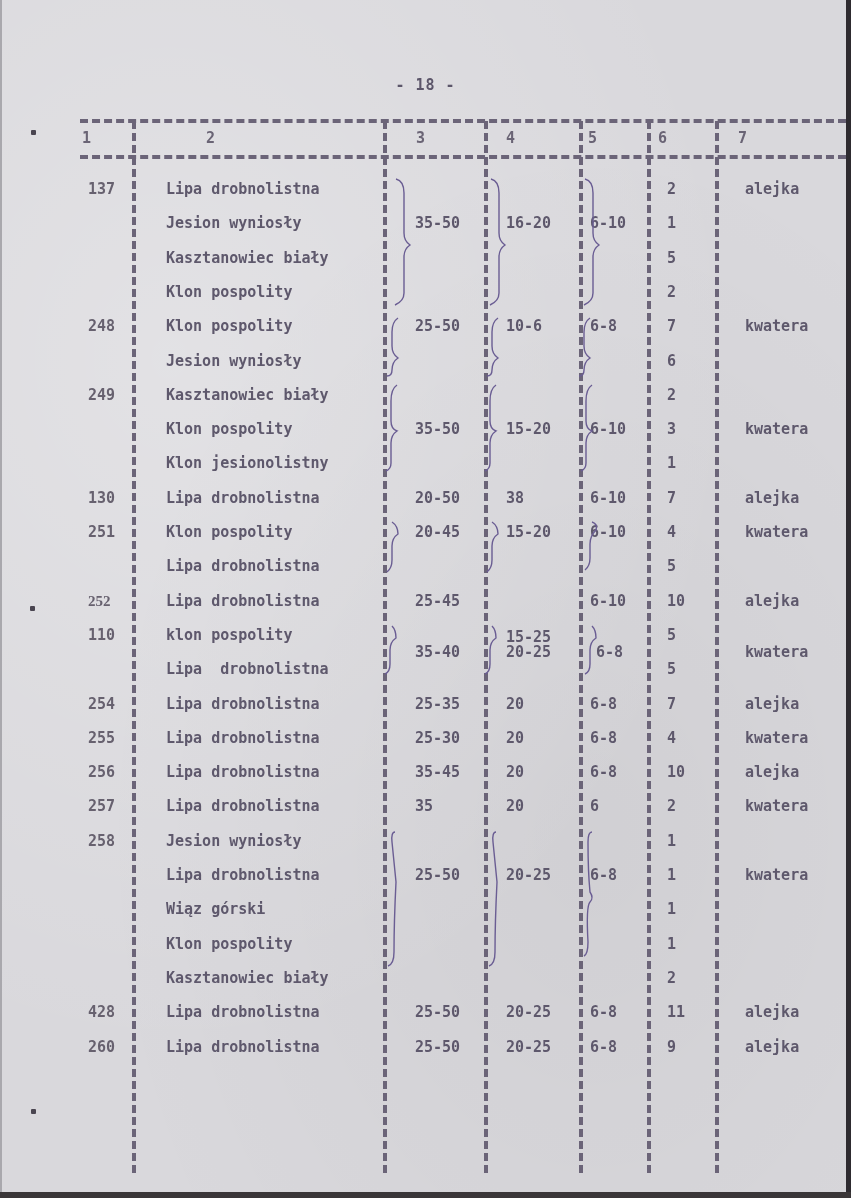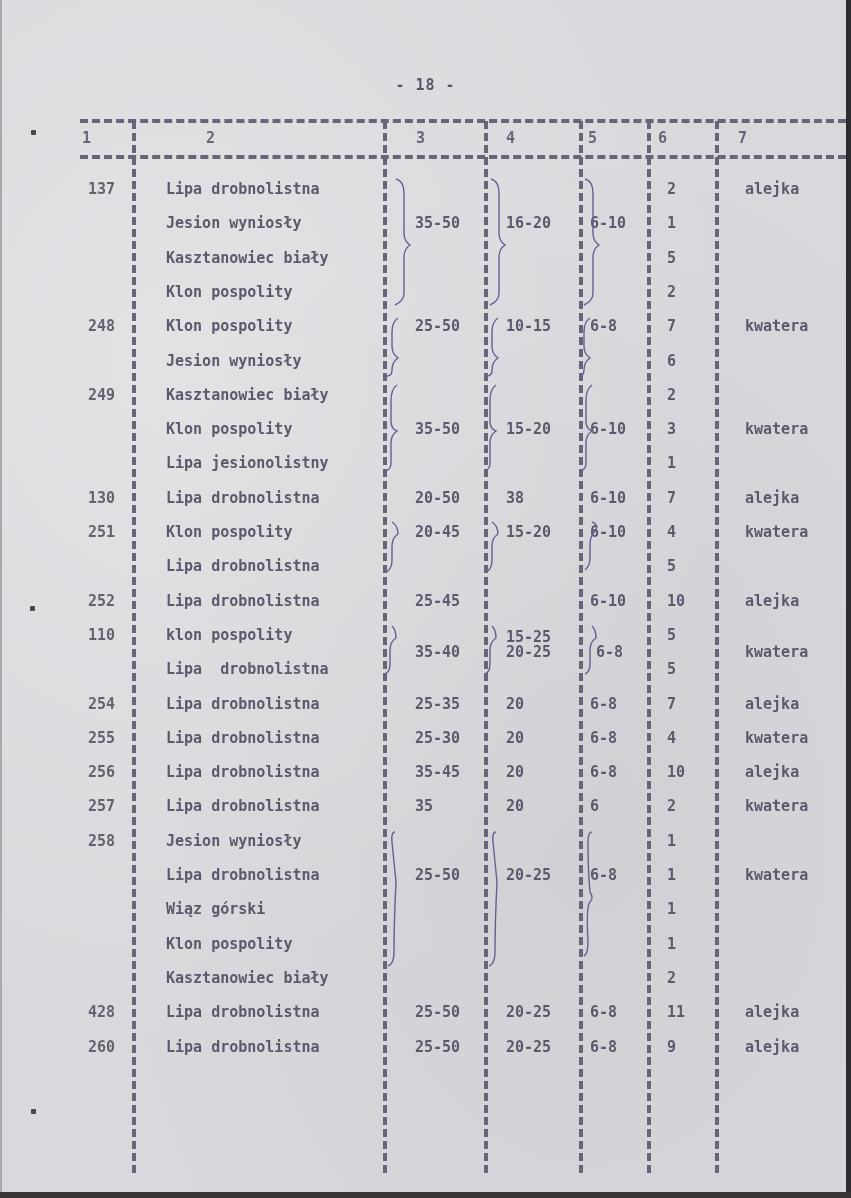--- a/index.html
+++ b/index.html
@@ -99,21 +99,21 @@
     <div class="cell rownum" style="left: 88px; top: 283px;"></div>
     <div class="cell" style="left: 166px; top: 283px;">Klon pospolity</div>
     <div class="cell" style="left: 415px; top: 283px;"></div>
     <div class="cell" style="left: 506px; top: 283px;"></div>
     <div class="cell" style="left: 590px; top: 283px;"></div>
     <div class="cell" style="left: 667px; top: 283px;">2</div>
     <div class="cell" style="left: 745px; top: 283px;"></div>
     <div class="cell rownum" style="left: 88px; top: 317px;">248</div>
     <div class="cell" style="left: 166px; top: 317px;">Klon pospolity</div>
     <div class="cell" style="left: 415px; top: 317px;">25-50</div>
-    <div class="cell" style="left: 506px; top: 317px;">10-15</div>
+    <div class="cell" style="left: 506px; top: 317px;">10-6</div>
     <div class="cell" style="left: 590px; top: 317px;">6-8</div>
     <div class="cell" style="left: 667px; top: 317px;">7</div>
     <div class="cell" style="left: 745px; top: 317px;">kwatera</div>
     <div class="cell rownum" style="left: 88px; top: 352px;"></div>
     <div class="cell" style="left: 166px; top: 352px;">Jesion wyniosły</div>
     <div class="cell" style="left: 415px; top: 352px;"></div>
     <div class="cell" style="left: 506px; top: 352px;"></div>
     <div class="cell" style="left: 590px; top: 352px;"></div>
     <div class="cell" style="left: 667px; top: 352px;">6</div>
     <div class="cell" style="left: 745px; top: 352px;"></div>
@@ -125,21 +125,21 @@
     <div class="cell" style="left: 667px; top: 386px;">2</div>
     <div class="cell" style="left: 745px; top: 386px;"></div>
     <div class="cell rownum" style="left: 88px; top: 420px;"></div>
     <div class="cell" style="left: 166px; top: 420px;">Klon pospolity</div>
     <div class="cell" style="left: 415px; top: 420px;">35-50</div>
     <div class="cell" style="left: 506px; top: 420px;">15-20</div>
     <div class="cell" style="left: 590px; top: 420px;">6-10</div>
     <div class="cell" style="left: 667px; top: 420px;">3</div>
     <div class="cell" style="left: 745px; top: 420px;">kwatera</div>
     <div class="cell rownum" style="left: 88px; top: 454px;"></div>
-    <div class="cell" style="left: 166px; top: 454px;">Lipa jesionolistny</div>
+    <div class="cell" style="left: 166px; top: 454px;">Klon jesionolistny</div>
     <div class="cell" style="left: 415px; top: 454px;"></div>
     <div class="cell" style="left: 506px; top: 454px;"></div>
     <div class="cell" style="left: 590px; top: 454px;"></div>
     <div class="cell" style="left: 667px; top: 454px;">1</div>
     <div class="cell" style="left: 745px; top: 454px;"></div>
     <div class="cell rownum" style="left: 88px; top: 489px;">130</div>
     <div class="cell" style="left: 166px; top: 489px;">Lipa drobnolistna</div>
     <div class="cell" style="left: 415px; top: 489px;">20-50</div>
     <div class="cell" style="left: 506px; top: 489px;">38</div>
     <div class="cell" style="left: 590px; top: 489px;">6-10</div>
@@ -152,21 +152,21 @@
     <div class="cell" style="left: 590px; top: 523px;">6-10</div>
     <div class="cell" style="left: 667px; top: 523px;">4</div>
     <div class="cell" style="left: 745px; top: 523px;">kwatera</div>
     <div class="cell rownum" style="left: 88px; top: 557px;"></div>
     <div class="cell" style="left: 166px; top: 557px;">Lipa drobnolistna</div>
     <div class="cell" style="left: 415px; top: 557px;"></div>
     <div class="cell" style="left: 506px; top: 557px;"></div>
     <div class="cell" style="left: 590px; top: 557px;"></div>
     <div class="cell" style="left: 667px; top: 557px;">5</div>
     <div class="cell" style="left: 745px; top: 557px;"></div>
-    <div class="cell rownum" style="left: 88px; top: 592px;">252</div>
+    <div class="cell rownum" style="left: 88px; top: 592px; font-family: Liberation Serif, serif;">252</div>
     <div class="cell" style="left: 166px; top: 592px;">Lipa drobnolistna</div>
     <div class="cell" style="left: 415px; top: 592px;">25-45</div>
     <div class="cell" style="left: 506px; top: 628px;">15-25</div>
     <div class="cell" style="left: 590px; top: 592px;">6-10</div>
     <div class="cell" style="left: 667px; top: 592px;">10</div>
     <div class="cell" style="left: 745px; top: 592px;">alejka</div>
     <div class="cell rownum" style="left: 88px; top: 626px;">110</div>
     <div class="cell" style="left: 166px; top: 626px;">klon pospolity</div>
     <div class="cell" style="left: 415px; top: 626px;"></div>
     <div class="cell" style="left: 506px; top: 626px;"></div>

